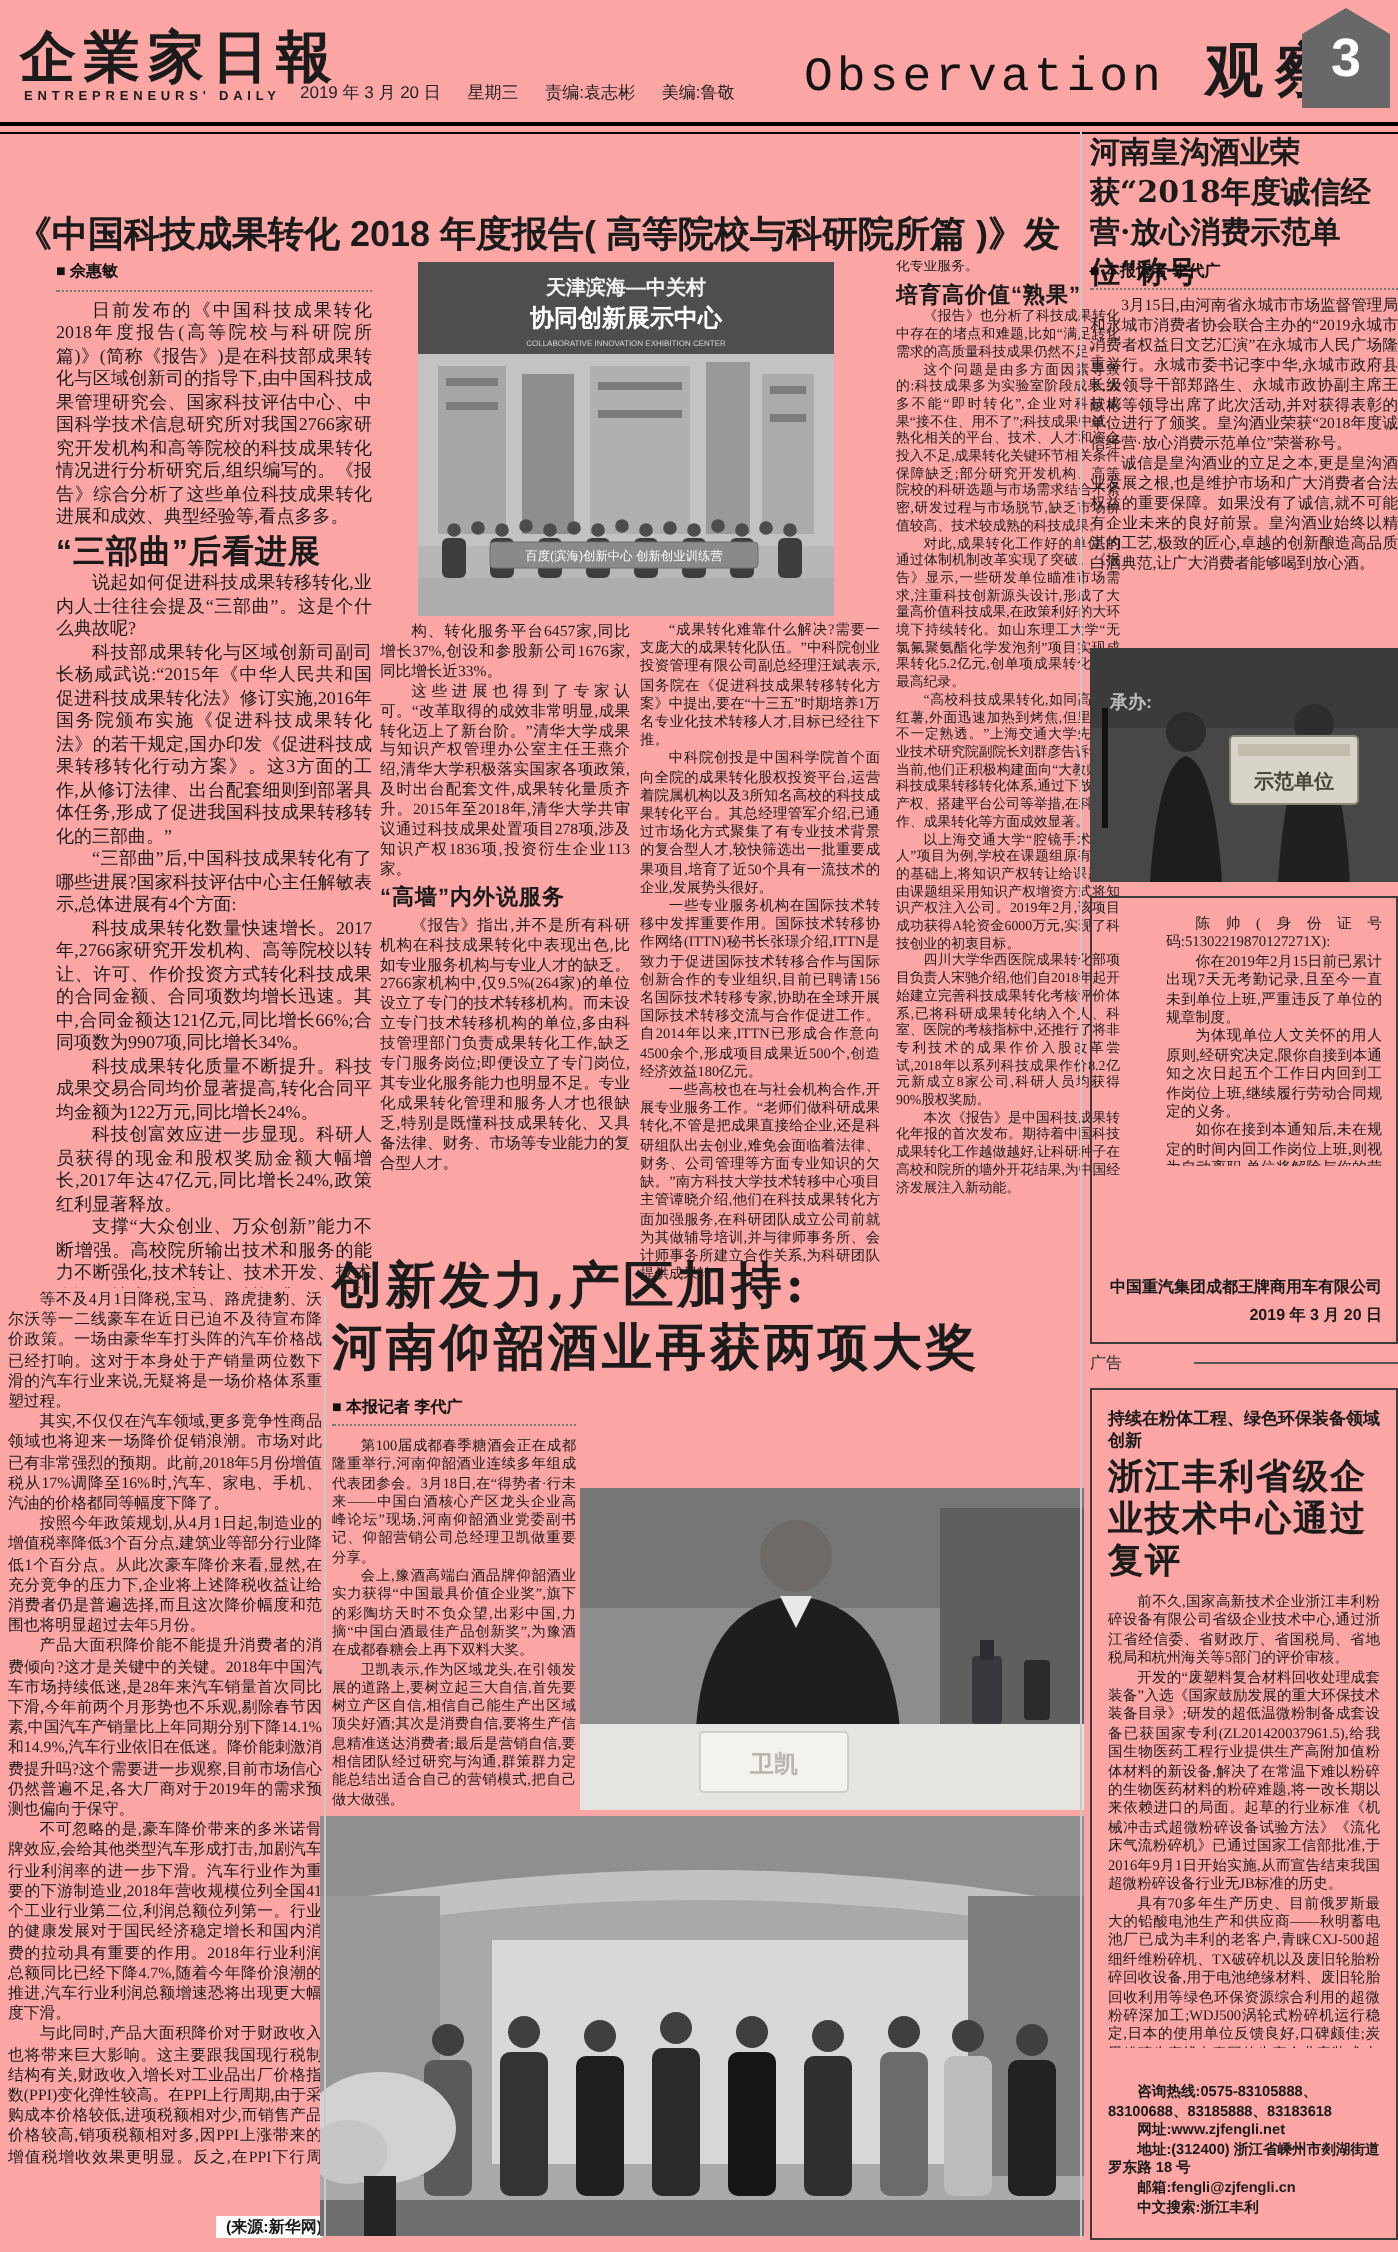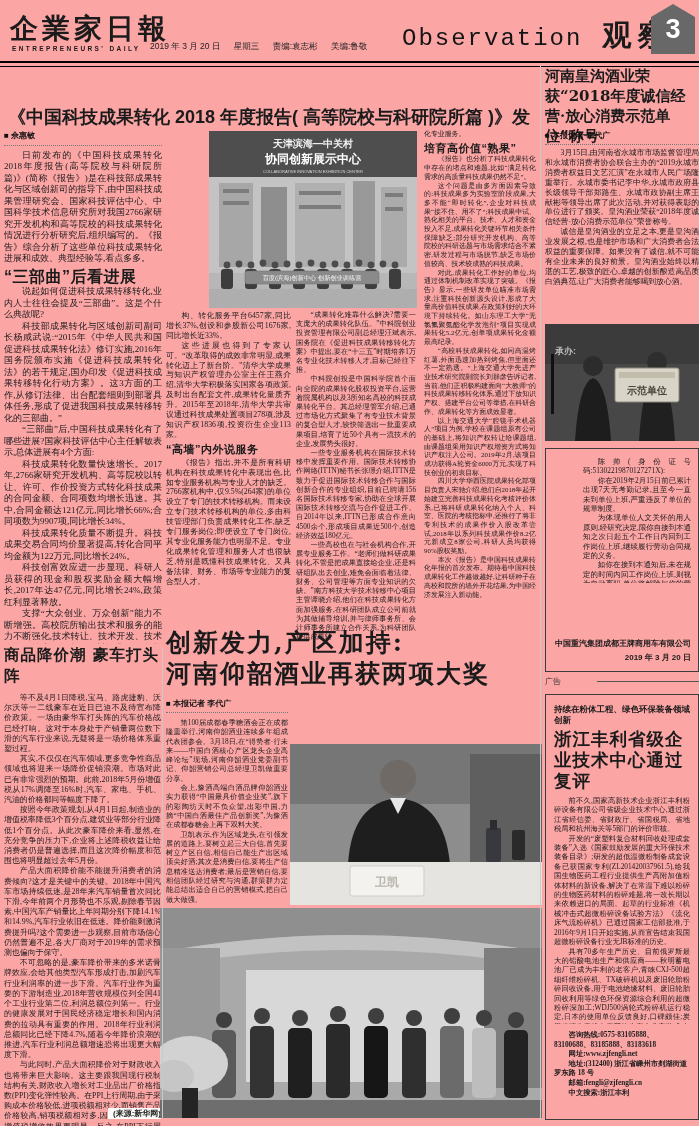--- a/index.html
+++ b/index.html
@@ -1,20 +1,20 @@
 <!DOCTYPE html>
 <html><head>
 <meta charset="utf-8">
 <style>
   * { margin:0; padding:0; box-sizing:border-box; }
   html,body { background:#8a8a8a; }
   .page{ position:relative; width:699px; height:1126px; margin:0 auto; background:#fca5a5;
          color:#1b1b1b; font-family:"Liberation Serif","DejaVu Serif",serif; overflow:hidden; }
   .abs{ position:absolute; }
-  .hide-x{ overflow:hidden; }
+  .hide-x{ overflow:hidden;margin-left:24px; }
 
   
   .masthead-cn{ left:10px; top:10px; font-size:28px; font-weight:900; letter-spacing:4px;
                 font-family:"DejaVu Serif","Liberation Serif",serif; }
   .masthead-en{ left:12px; top:45px; font-size:6.5px; font-weight:bold; letter-spacing:2.4px;
                 font-family:"Liberation Sans",sans-serif; }
   .dateline{ left:150px; top:41px; font-size:8.5px; font-family:"Liberation Sans",sans-serif; color:#222; }
   .dateline span{ margin-right:11px; }
   .section-title{ left:402px; top:16px; white-space:nowrap; }
   .obs{ font-family:"Liberation Mono","DejaVu Sans Mono",monospace; font-size:24px; letter-spacing:2px; color:#141414; }
@@ -85,21 +85,21 @@
 
   .ad-label-row{ position:absolute; top:610px; left:0; width:154px; display:flex; align-items:center;
                  font-size:8px; font-family:"Liberation Sans",sans-serif; color:#333;gap:32px; }
   .ad-label-rule{ flex:1; border-top:1px solid #555; margin-left:4px; }
   .ad-box{ position:absolute; top:628px; left:0; width:154px; height:426px;
            border:1px solid #3c3c3c; padding:9px 8px; overflow:hidden; }
   .ad-kicker{ font-family:"Liberation Sans",sans-serif; font-weight:bold; font-size:8.5px; line-height:11px; }
   .ad-title{ font-size:17.5px; line-height:21px; font-weight:900; font-family:"DejaVu Serif",serif;
              margin:3px 0 4px; letter-spacing:1px; }
   .ad-body{ font-size:7.3px; line-height:9.4px; height:228px; overflow:hidden; }
-  .ad-contacts{ margin-top:6px; font-family:Liberation Serif, serif; font-weight:bold;
+  .ad-contacts{ margin-top:17px; font-family:Liberation Sans, sans-serif; font-weight:bold;
                 font-size:7.3px; line-height:9.6px; }
   .ad-contacts p{ text-indent:2em; text-align:left; }
 
   .vrule{ position:absolute; width:1px; background:#c9c9c9; }
   svg text{ font-family:"Liberation Sans",sans-serif; }
 </style>
 </head>
 <body>
 
 <div class="page">
@@ -222,21 +222,20 @@
         <p class="para ">这个问题是由多方面因素导致的:科技成果多为实验室阶段成果,大多不能“即时转化”,企业对科技成果“接不住、用不了”;科技成果中试、熟化相关的平台、技术、人才和资金投入不足,成果转化关键环节相关条件保障缺乏;部分研究开发机构、高等院校的科研选题与市场需求结合不紧密,研发过程与市场脱节,缺乏市场价值较高、技术较成熟的科技成果。</p>
         <p class="para ">对此,成果转化工作好的单位,均通过体制机制改革实现了突破。《报告》显示,一些研发单位瞄准市场需求,注重科技创新源头设计,形成了大量高价值科技成果,在政策利好的大环境下持续转化。如山东理工大学“无氯氟聚氨酯化学发泡剂”项目实现成果转化5.2亿元,创单项成果转化金额最高纪录。</p>
         <p class="para ">“高校科技成果转化,如同高温烤红薯,外面迅速加热到烤焦,但里面还不一定熟透。”上海交通大学先进产业技术研究院副院长刘群彦告诉记者,当前,他们正积极构建面向“大教师”的科技成果转移转化体系,通过下放知识产权、搭建平台公司等举措,在科研合作、成果转化等方面成效显著。</p>
         <p class="para ">以上海交通大学“腔镜手术机器人”项目为例,学校在课题组原有公司的基础上,将知识产权转让给课题组,由课题组采用知识产权增资方式将知识产权注入公司。2019年2月,该项目成功获得A轮资金6000万元,实现了科技创业的初衷目标。</p>
         <p class="para ">四川大学华西医院成果转化部项目负责人宋驰介绍,他们自2018年起开始建立完善科技成果转化考核评价体系,已将科研成果转化纳入个人、科室、医院的考核指标中,还推行了将非专利技术的成果作价入股改革尝试,2018年以系列科技成果作价8.2亿元新成立8家公司,科研人员均获得90%股权奖励。</p>
         <p class="para ">本次《报告》是中国科技成果转化年报的首次发布。期待着中国科技成果转化工作越做越好,让科研种子在高校和院所的墙外开花结果,为中国经济发展注入新动能。</p>
       </div>
   </div>
 
   <div class="abs car-article">
-    <h2 class="car-title">商品降价潮 豪车打头阵</h2>
     <div class="car-body">
         <p class="para ">等不及4月1日降税,宝马、路虎捷豹、沃尔沃等一二线豪车在近日已迫不及待宣布降价政策。一场由豪华车打头阵的汽车价格战已经打响。这对于本身处于产销量两位数下滑的汽车行业来说,无疑将是一场价格体系重塑过程。</p>
         <p class="para ">其实,不仅仅在汽车领域,更多竞争性商品领域也将迎来一场降价促销浪潮。市场对此已有非常强烈的预期。此前,2018年5月份增值税从17%调降至16%时,汽车、家电、手机、汽油的价格都同等幅度下降了。</p>
         <p class="para ">按照今年政策规划,从4月1日起,制造业的增值税率降低3个百分点,建筑业等部分行业降低1个百分点。从此次豪车降价来看,显然,在充分竞争的压力下,企业将上述降税收益让给消费者仍是普遍选择,而且这次降价幅度和范围也将明显超过去年5月份。</p>
         <p class="para ">产品大面积降价能不能提升消费者的消费倾向?这才是关键中的关键。2018年中国汽车市场持续低迷,是28年来汽车销量首次同比下滑,今年前两个月形势也不乐观,剔除春节因素,中国汽车产销量比上年同期分别下降14.1%和14.9%,汽车行业依旧在低迷。降价能刺激消费提升吗?这个需要进一步观察,目前市场信心仍然普遍不足,各大厂商对于2019年的需求预测也偏向于保守。</p>
         <p class="para ">不可忽略的是,豪车降价带来的多米诺骨牌效应,会给其他类型汽车形成打击,加剧汽车行业利润率的进一步下滑。汽车行业作为重要的下游制造业,2018年营收规模位列全国41个工业行业第二位,利润总额位列第一。行业的健康发展对于国民经济稳定增长和国内消费的拉动具有重要的作用。2018年行业利润总额同比已经下降4.7%,随着今年降价浪潮的推进,汽车行业利润总额增速恐将出现更大幅度下滑。</p>
         <p class="para ">与此同时,产品大面积降价对于财政收入也将带来巨大影响。这主要跟我国现行税制结构有关,财政收入增长对工业品出厂价格指数(PPI)变化弹性较高。在PPI上行周期,由于采购成本价格较低,进项税额相对少,而销售产品价格较高,销项税额相对多,因PPI上涨带来的增值税增收效果更明显。反之,在PPI下行周期,减收效果也更明显。在2015-2016年,由于PPI持续下降,工业增值税均为负增长。</p>
       </div>
     <div class="src car-src">(来源:新华网)</div>
   </div>

